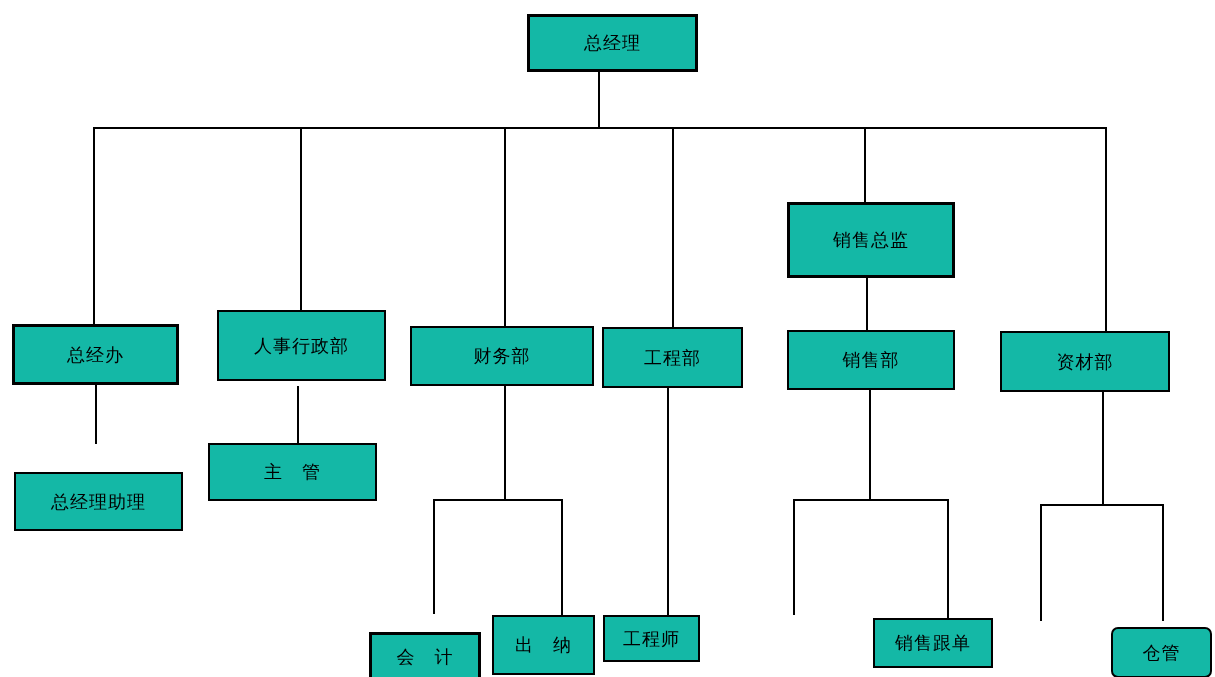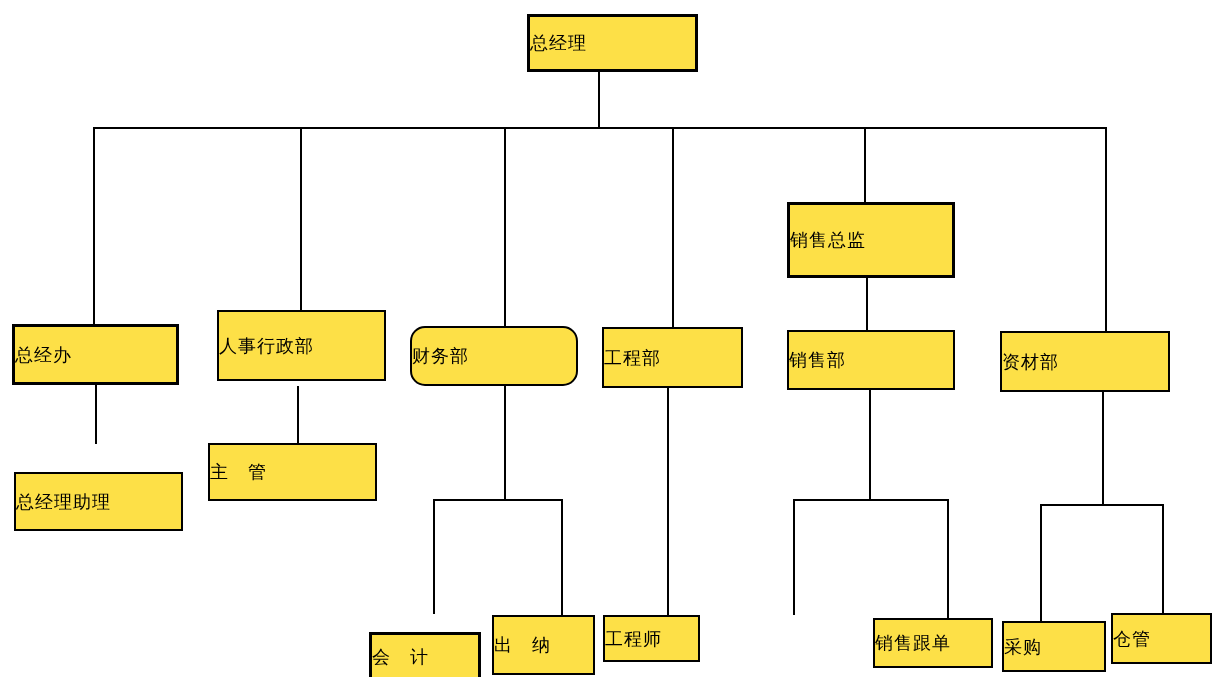--- a/index.html
+++ b/index.html
@@ -11,24 +11,24 @@
   }
   #canvas {
     position: relative;
     width: 1215px; height: 677px;
     background: #ffffff;
   }
   .org-box {
     position: absolute;
     box-sizing: border-box;
     border: 2px solid #000000;
-    background: #fde047;
+    background: #14b8a6;
     display: flex;
     align-items: center;
-    justify-content: flex-start;
+    justify-content: center;
   }
   .org-box.thick { border-width: 3px; }
   .org-box .label {
     font-size: 18px;
     color: #000000;
     white-space: pre;
     letter-spacing: 1px;
     line-height: 1;
   }
   .connector {
@@ -69,21 +69,21 @@
     </div>
     <div class="org-box thick" style="left: 787px; top: 202px; width: 168px; height: 76px;">
       <span class="label">销售总监</span>
     </div>
     <div class="org-box thick" style="left: 12px; top: 324px; width: 167px; height: 61px;">
       <span class="label">总经办</span>
     </div>
     <div class="org-box" style="left: 217px; top: 310px; width: 169px; height: 71px;">
       <span class="label">人事行政部</span>
     </div>
-    <div class="org-box" style="left: 410px; top: 326px; width: 168px; height: 60px; border-radius: 15px;">
+    <div class="org-box" style="left: 410px; top: 326px; width: 184px; height: 60px;">
       <span class="label">财务部</span>
     </div>
     <div class="org-box" style="left: 602px; top: 327px; width: 141px; height: 61px;">
       <span class="label">工程部</span>
     </div>
     <div class="org-box" style="left: 787px; top: 330px; width: 168px; height: 60px;">
       <span class="label">销售部</span>
     </div>
     <div class="org-box" style="left: 1000px; top: 331px; width: 170px; height: 61px;">
       <span class="label">资材部</span>
@@ -99,19 +99,16 @@
     </div>
     <div class="org-box" style="left: 492px; top: 615px; width: 103px; height: 60px;">
       <span class="label">出　纳</span>
     </div>
     <div class="org-box" style="left: 603px; top: 615px; width: 97px; height: 47px;">
       <span class="label">工程师</span>
     </div>
     <div class="org-box" style="left: 873px; top: 618px; width: 120px; height: 50px;">
       <span class="label">销售跟单</span>
     </div>
-    <div class="org-box" style="left: 1002px; top: 621px; width: 104px; height: 51px;">
-      <span class="label">采购</span>
-    </div>
-    <div class="org-box" style="left: 1111px; top: 613px; width: 101px; height: 51px;">
+    <div class="org-box" style="left: 1111px; top: 627px; width: 101px; height: 51px; border-radius: 7px;">
       <span class="label">仓管</span>
     </div>
   </div>
 
 </body></html>

